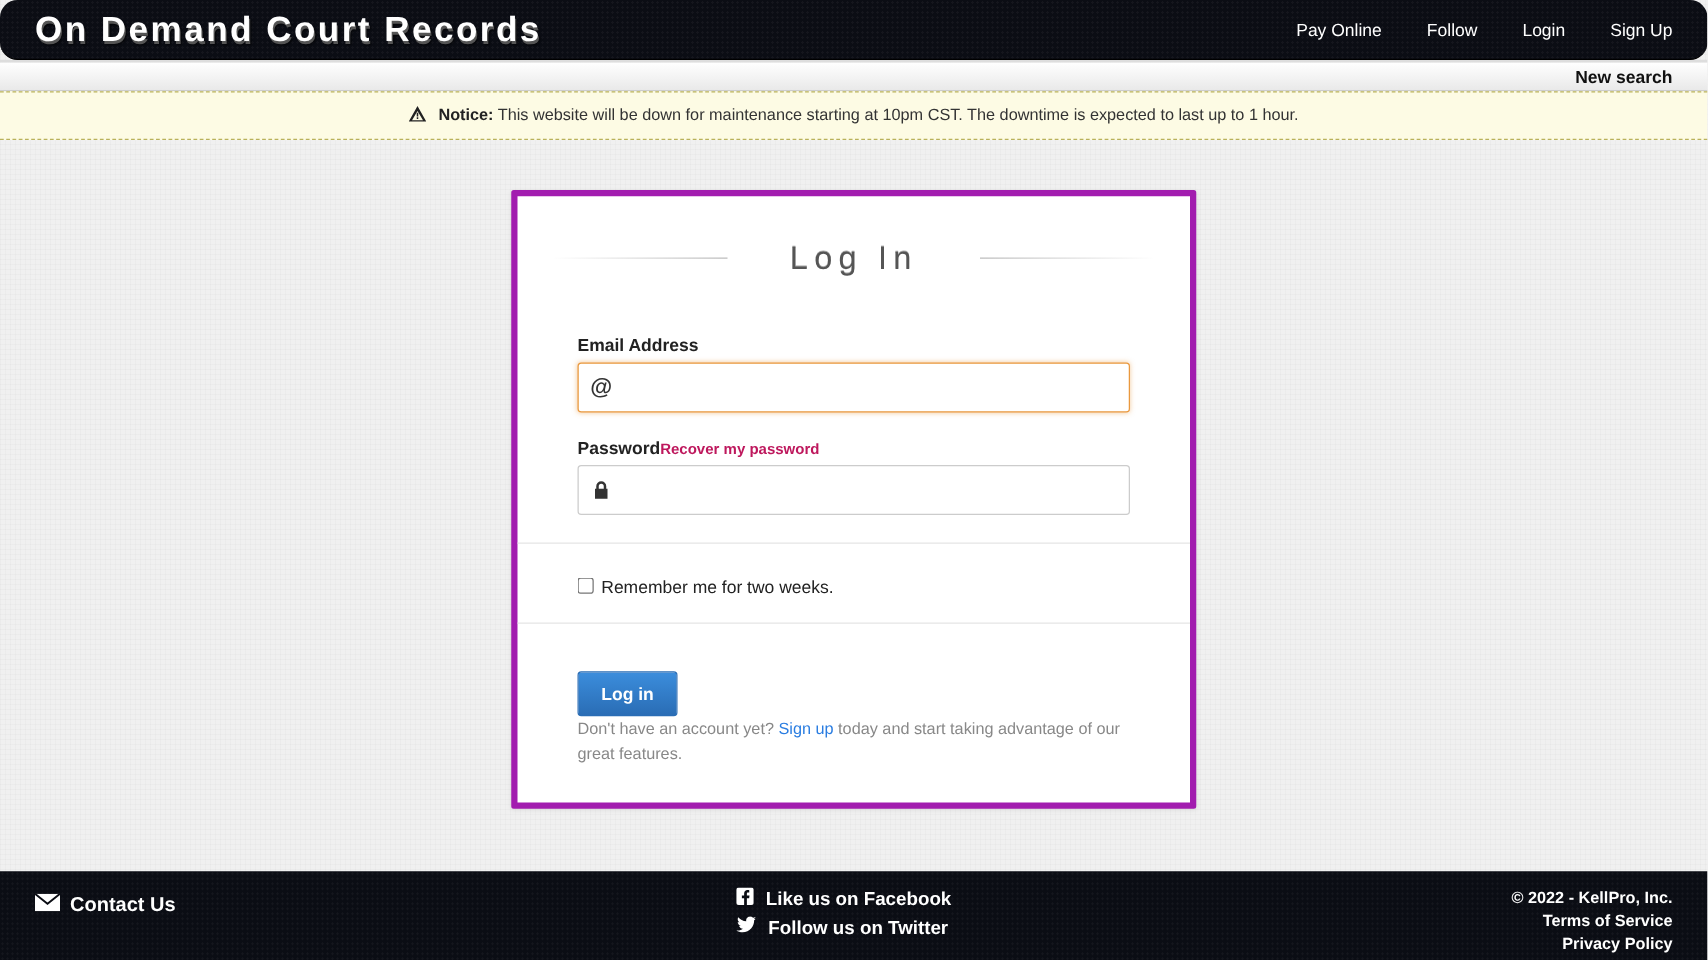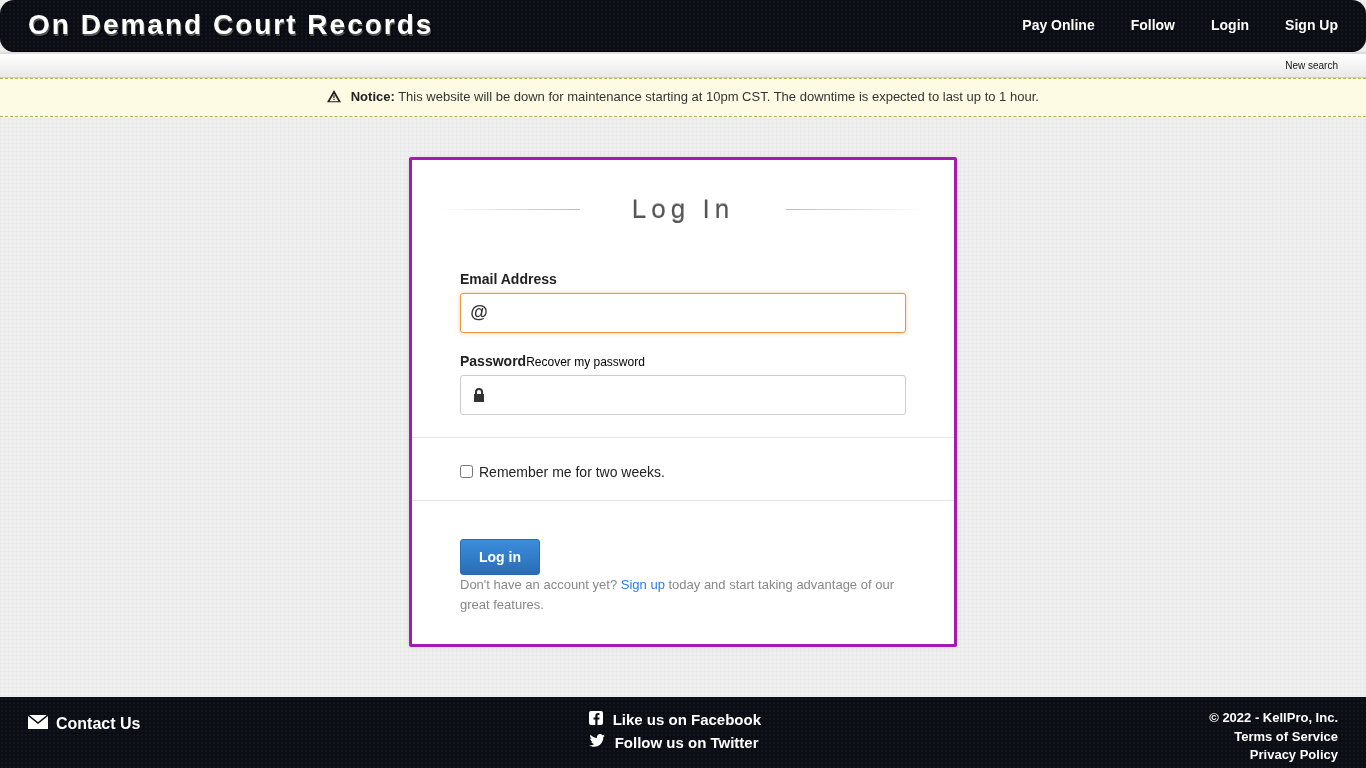--- a/index.html
+++ b/index.html
@@ -36,41 +36,41 @@
     color: #fff;
     text-shadow: 1px 2px 0 #555, 2px 3px 2px rgba(0,0,0,0.6);
     white-space: nowrap;
   }
   .nav {
     display: flex;
     gap: 36px;
   }
   .nav a {
     color: #fff;
-    font-weight: bold;
+    font-weight: normal;
     font-size: 14px;
     text-decoration: none;
     cursor: pointer;
   }
 
   
   .subbar {
     background: linear-gradient(#ffffff, #e9e9e9);
     border-top: 2px solid #ddd;
     border-bottom: 1px solid #ccc;
     height: 34px;
     display: flex;
     align-items: center;
     justify-content: flex-end;
     padding: 0 28px;
   }
   .subbar a {
     color: #111;
-    font-weight: normal;
-    font-size: 10px;
+    font-weight: bold;
+    font-size: 14px;
     text-decoration: none;
     cursor: pointer;
   }
 
   
   .notice {
     background: #fdfbe4;
     border-top: 1px dashed #b9b15a;
     border-bottom: 1px dashed #b9b15a;
     padding: 10px 20px;
@@ -88,21 +88,21 @@
   
   .main {
     flex: 1;
     display: flex;
     justify-content: center;
     padding: 40px 0 50px;
   }
   .card {
     width: 548px;
     background: #fff;
-    border: 3px solid #a21caf;
+    border: 5px solid #a21caf;
     border-radius: 2px;
     box-shadow: 0 1px 4px rgba(0,0,0,0.08);
     padding: 34px 48px 30px;
   }
   .card-title {
     text-align: center;
     font-size: 26px;
     letter-spacing: 5px;
     color: #555;
     text-shadow: 0 1px 0 #fff, 0 -1px 0 #aaa;
@@ -129,23 +129,24 @@
     align-items: baseline;
     margin-bottom: 6px;
   }
   .field-label {
     font-weight: bold;
     font-size: 14px;
     color: #222;
   }
   .recover {
     font-size: 12px;
-    color: #000000;
-    text-decoration: none;
-    cursor: pointer;
+    color: #be185d;
+    text-decoration: none;
+    cursor: pointer;
+    font-weight: bold;
   }
   .input-wrap {
     display: flex;
     align-items: center;
     border: 1px solid #ccc;
     border-radius: 3px;
     height: 40px;
     background: #fff;
   }
   .input-wrap.focused {

